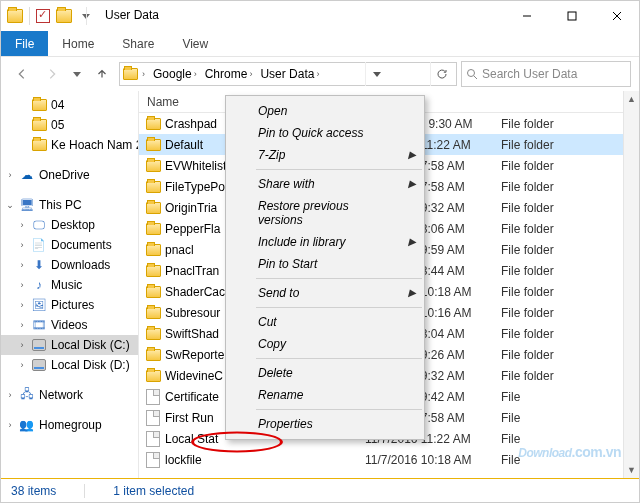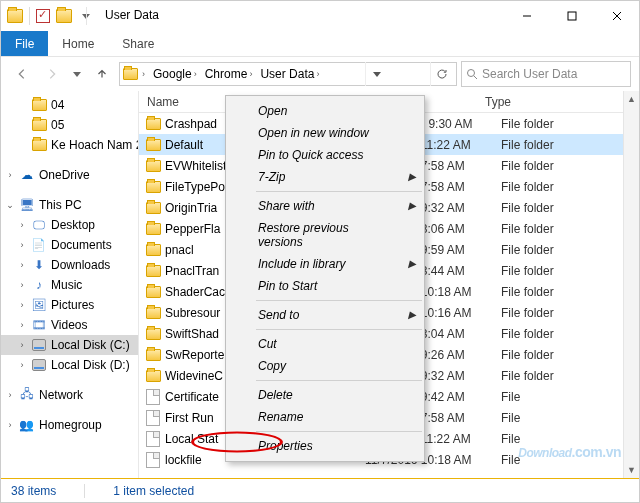--- a/index.html
+++ b/index.html
@@ -124,20 +124,21 @@
           <line x1="9" y1="1" x2="1" y2="9" stroke="#000"></line>
         </svg>
       </div>
   </div>
 </div>
 
 <div class="ribbon">
   <div class="tab file">File</div>
   <div class="tab">Home</div>
   <div class="tab">Share</div>
+  <div class="tab">View</div>
 </div>
 
 <div class="addr-row">
   <div class="nav-arrow">
       <svg viewBox="0 0 16 16">
         <path d="M10 3 L5 8 L10 13" stroke="#888" fill="none" stroke-width="1.5"></path>
       </svg>
     </div>
   <div class="nav-arrow">
       <svg viewBox="0 0 16 16">
@@ -281,21 +282,20 @@
         <span class="exp">›</span>
         <span class="ico">👥</span>
         <span>Homegroup</span>
       </div>
   </div>
 
   <div class="list-area">
     <div class="list-header">
       <div class="col-name">Name</div>
       <div class="col-date">Date modified</div>
-      <div class="col-type">Type</div>
     </div>
     <div class="rows" id="rows">
         <div class="row">
           <span class="ico">
             <span class="ico-folder"></span>
           </span>
           <span class="name">Crashpad</span>
           <span class="date">10/13/2016 9:30 AM</span>
           <span class="type">File folder</span>
         </div>
@@ -431,21 +431,20 @@
     <div class="scroll-stub">
       <div class="up">▲</div>
       <div class="dn">▼</div>
     </div>
   </div>
 </div>
 
 <div class="ctx" id="ctx">
   <div class="ctx-left"></div>
 <div class="ctx-item">Open</div>
-    <div class="ctx-item">Open in new window</div>
     <div class="ctx-item">Pin to Quick access</div>
     <div class="ctx-item">7-Zip<span class="ctx-arrow">▶</span></div>
     <div class="ctx-sep"></div>
     <div class="ctx-item">Share with<span class="ctx-arrow">▶</span></div>
     <div class="ctx-item">Restore previous versions</div>
     <div class="ctx-item">Include in library<span class="ctx-arrow">▶</span></div>
     <div class="ctx-item">Pin to Start</div>
     <div class="ctx-sep"></div>
     <div class="ctx-item">Send to<span class="ctx-arrow">▶</span></div>
     <div class="ctx-sep"></div>

